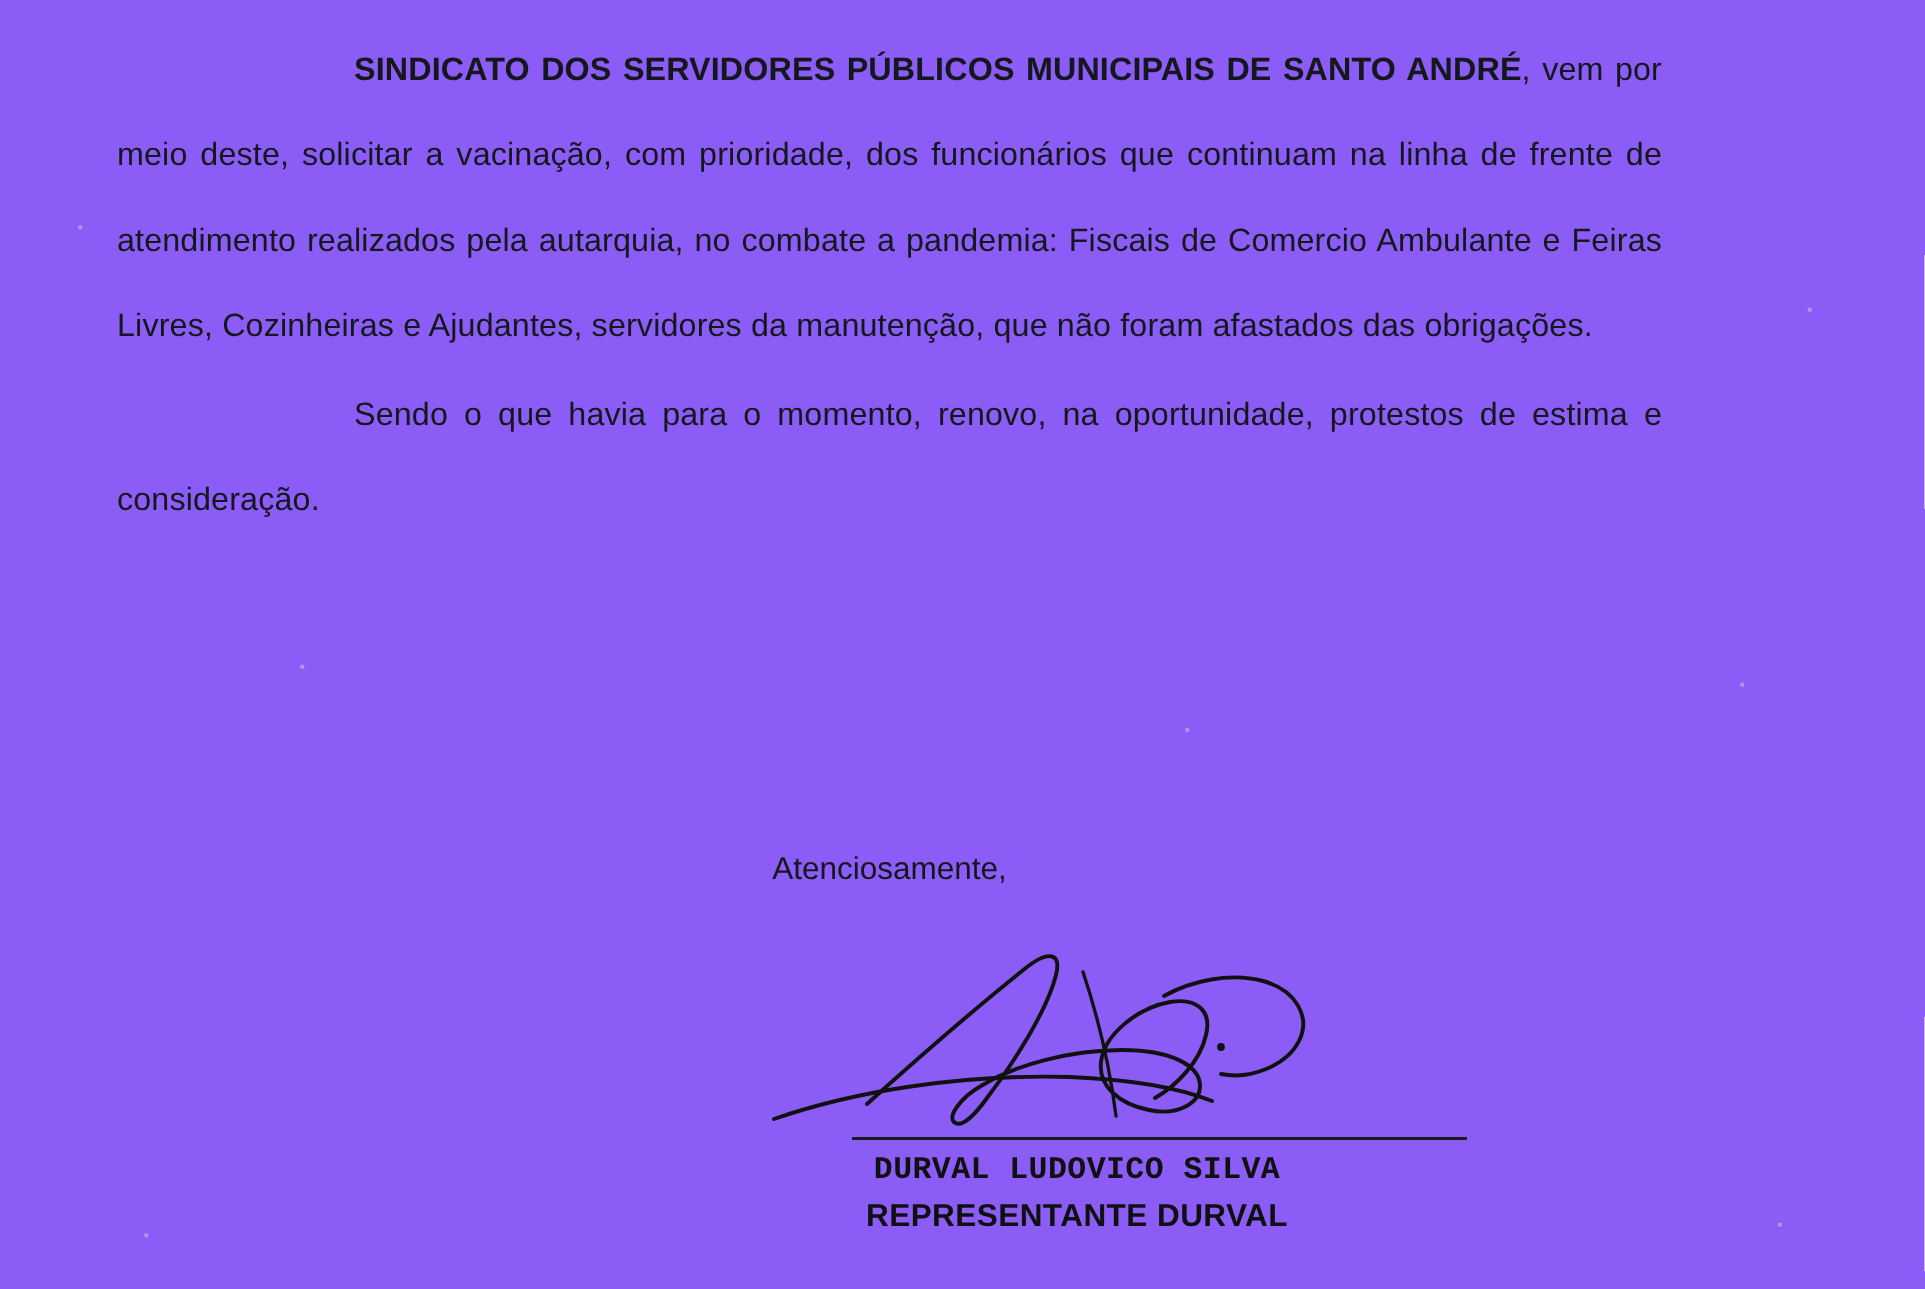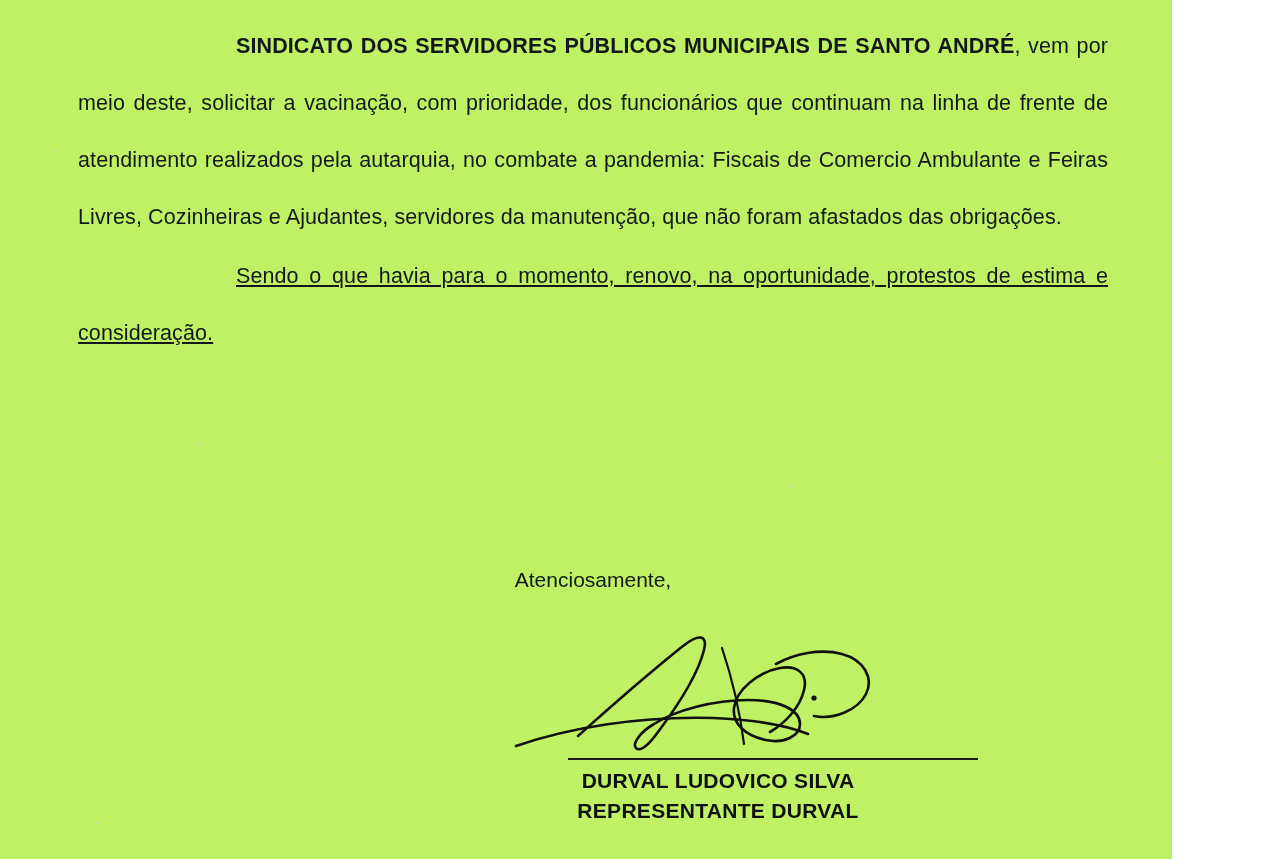--- a/index.html
+++ b/index.html
@@ -6,23 +6,23 @@
     margin: 0;
     padding: 0;
     background: #ffffff;
   }
   body {
     font-family: "Liberation Sans", sans-serif;
     color: #111111;
   }
   .page {
     position: relative;
-    width: 1172px;
+    width: 1283px;
     height: 859px;
-    background: #bef264;
+    background: #8b5cf6;
     overflow: hidden;
   }
   .doc-body {
     position: absolute;
     left: 78px;
     top: 18px;
     width: 1030px;
   }
   .para {
     font-size: 21.5px;
@@ -32,21 +32,20 @@
     letter-spacing: 0.1px;
     margin: 0 0 0 0;
     color: #14181c;
   }
   .para.p1 {
     text-indent: 158px;
   }
   .para.p2 {
     text-indent: 158px;
     margin-top: 2px;
-    text-decoration: underline;
   }
   .para .caps-bold {
     font-weight: bold;
   }
   .closing {
     position: absolute;
     left: 0;
     top: 522px;
     width: 1030px;
     text-align: center;
@@ -83,20 +82,21 @@
     position: absolute;
     left: 0;
     top: 148px;
     width: 620px;
     text-align: center;
     font-size: 21px;
     font-weight: bold;
     letter-spacing: 0.3px;
     color: #101010;
     line-height: 30px;
+    font-family: Liberation Mono, monospace;
   }
   .sign-role {
     position: absolute;
     left: 0;
     top: 178px;
     width: 620px;
     text-align: center;
     font-size: 21px;
     font-weight: bold;
     letter-spacing: 0.3px;

